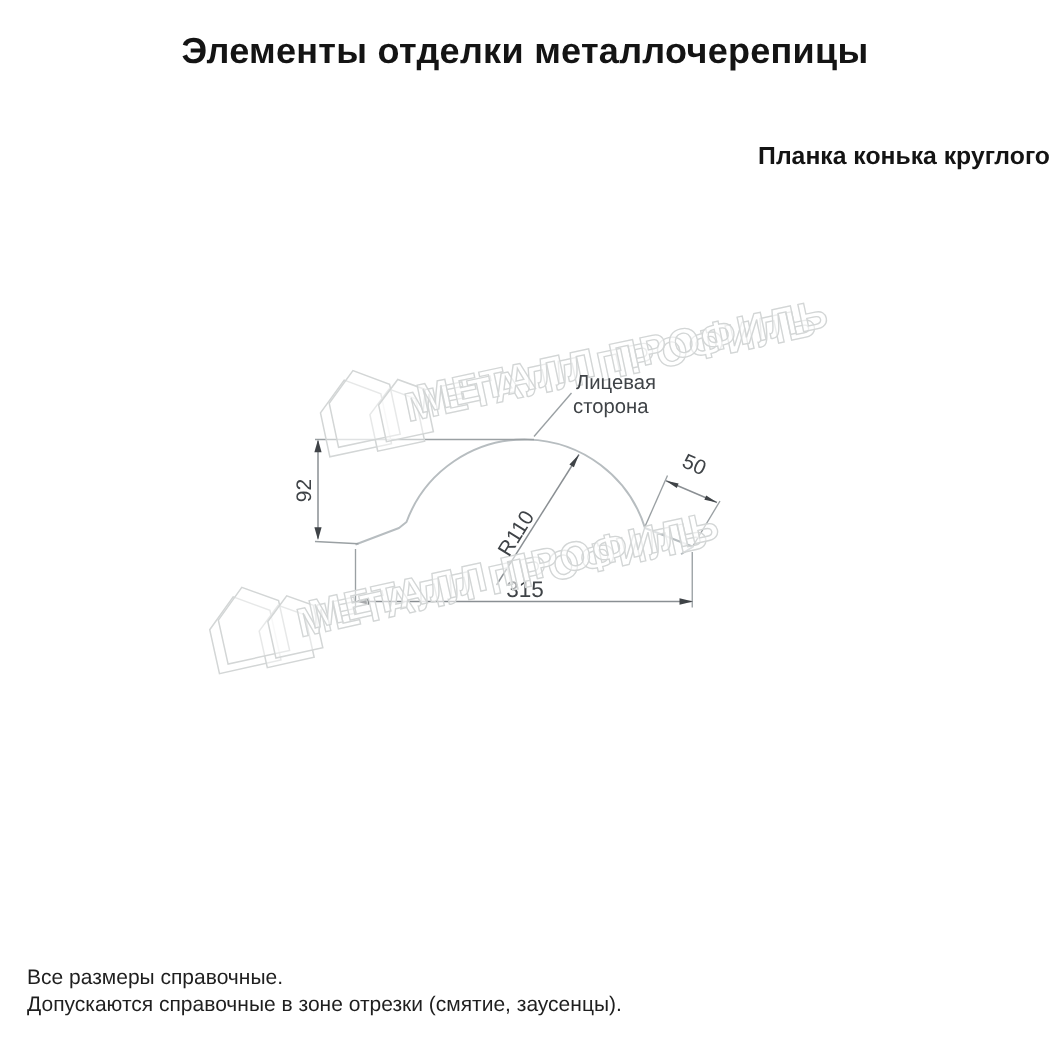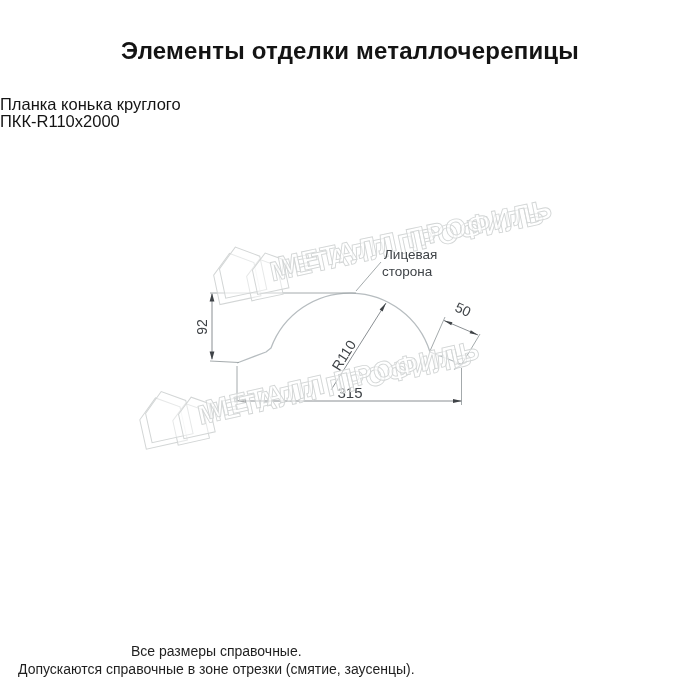--- a/index.html
+++ b/index.html
@@ -1,43 +1,42 @@
 <!DOCTYPE html>
 <html><head>
 <meta charset="utf-8">
 <style>
   html,body{margin:0;padding:0;background:#ffffff;}
   body{width:700px;height:700px;position:relative;overflow:hidden;
        font-family:"Liberation Sans", sans-serif;}
   .title{position:absolute;top:21px;left:0;width:700px;text-align:center;
-         font-size:24px;font-weight:bold;color:#141414;letter-spacing:.2px;margin-top:16px;}
-  .subtitle{position:absolute;top:96px;left:0;width:700px;text-align:left;
-            font-weight:normal;color:#141414;font-size:16.5px;line-height:17px;}
-  .notes{position:absolute;left:18px;top:642px;font-size:14px;line-height:18px;color:#1f1f1f;text-align:center;}
+         font-size:24px;font-weight:bold;color:#141414;letter-spacing:.2px;}
+  .subtitle{position:absolute;top:96px;left:0;width:700px;text-align:right;
+            font-weight:bold;color:#141414;font-size:16.5px;line-height:17px;}
+  .notes{position:absolute;left:18px;top:642px;font-size:14px;line-height:18px;color:#1f1f1f;}
   svg.diagram{position:absolute;left:0;top:0;}
   .profile{fill:none;stroke:#b7bdc0;stroke-width:1.3;stroke-linejoin:round;}
   .dimline{stroke:#8a8f93;stroke-width:1;fill:none;}
   .extline{stroke:#9aa0a3;stroke-width:0.9;fill:none;}
   .leader{stroke:#9aa0a3;stroke-width:0.9;fill:none;}
   .arrow{fill:#3f4347;stroke:none;}
   .dim-text{font-size:14px;fill:#3f4347;}
   .dim-text-lg{font-size:15px;fill:#3f4347;}
   .label-text{font-size:13.5px;fill:#3f4347;}
   .wm-text{font-size:27px;font-weight:bold;letter-spacing:1.5px;
            fill:rgba(255,255,255,0.55);stroke:#d3d6d6;stroke-width:0.9;}
   .wm-shape{fill:rgba(255,255,255,0.45);stroke:#d3d6d6;stroke-width:1;}
 </style>
 </head>
 <body>
 
 <div class="title">Элементы отделки металлочерепицы</div>
 
 <div class="subtitle">
   <div>Планка конька круглого</div>
-  <div>ПКК-R110х2000</div>
 </div>
 
 <svg class="diagram" width="700" height="700" viewBox="0 0 700 700">
 
   <g>
     <path class="profile" d="M237,363 L266,352 L271,348 A84,84 0 0 1 430,352 L462,364.5 L454,369.5"></path>
   </g>
 
   <g>
     <line class="extline" x1="210" y1="293" x2="356" y2="293"></line>

